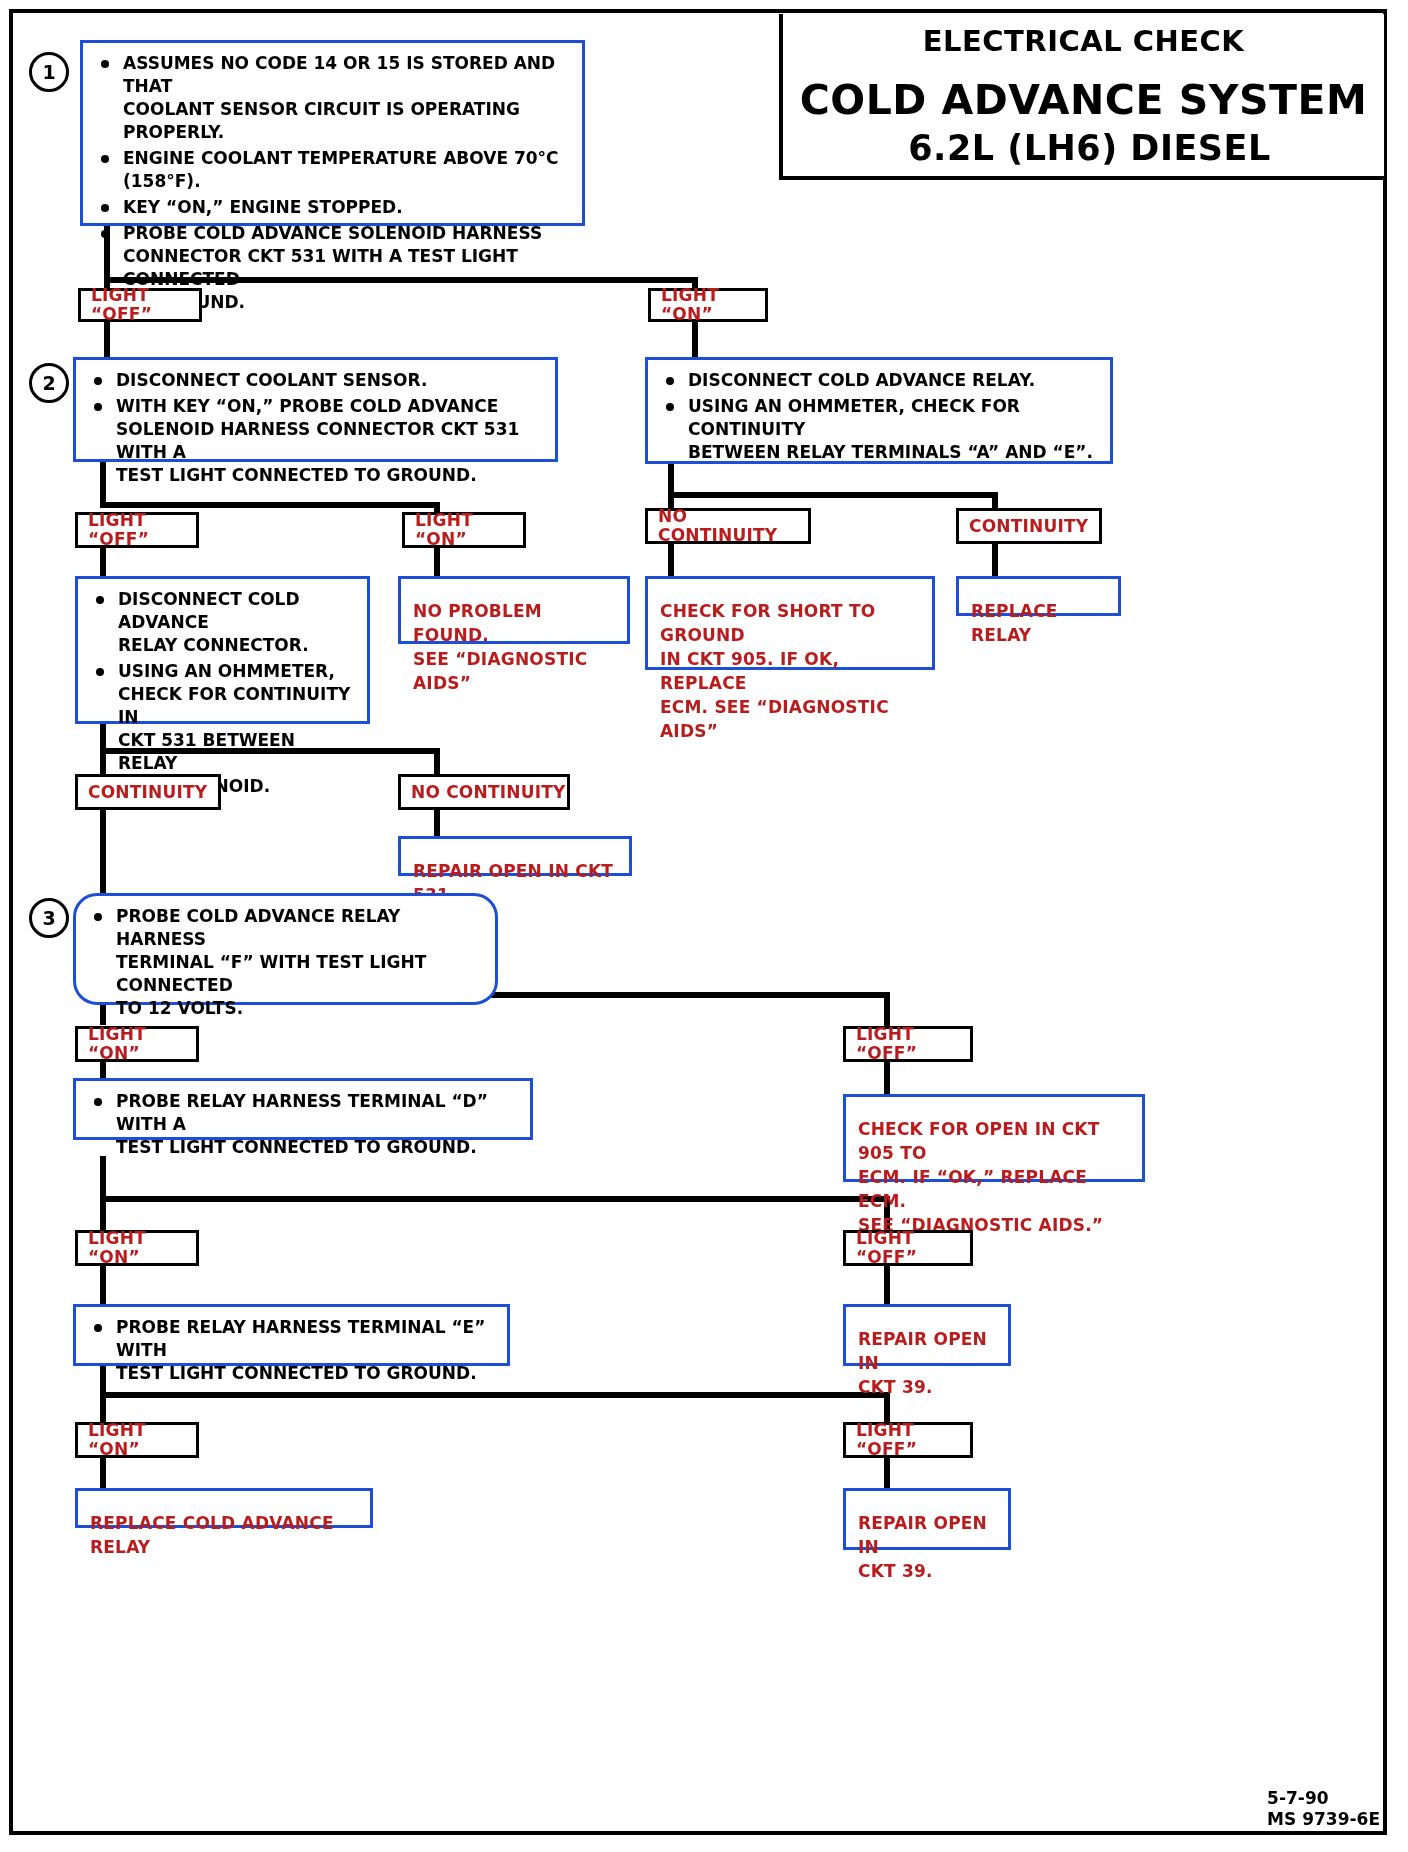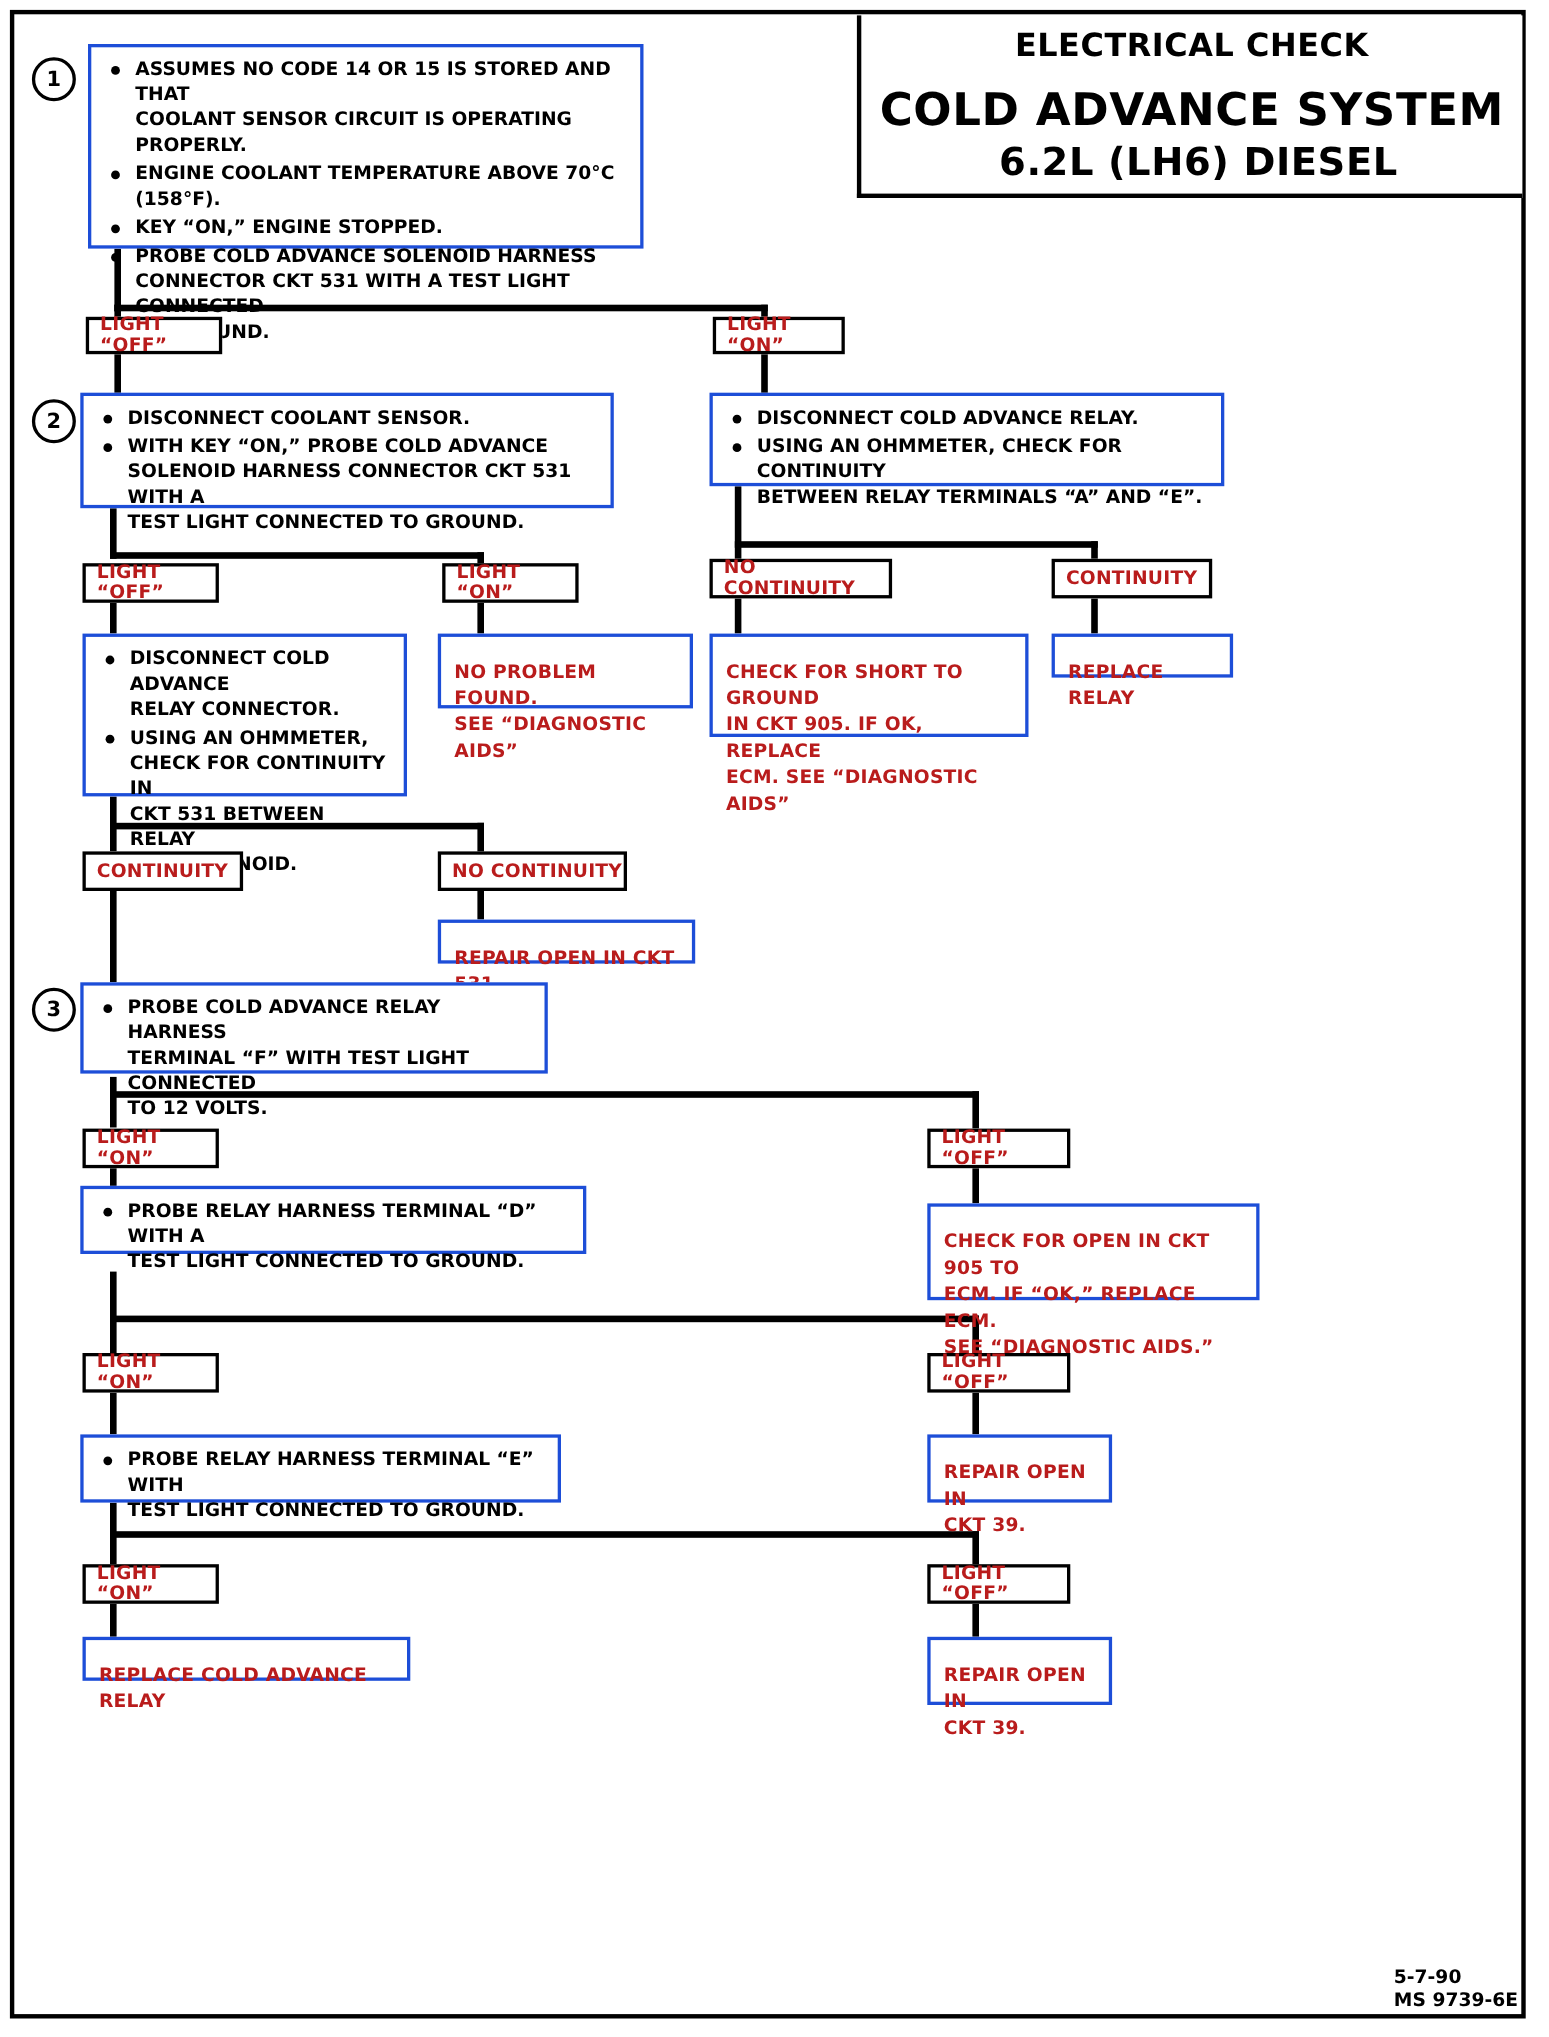--- a/index.html
+++ b/index.html
@@ -185,21 +185,21 @@
   </div>
   <div class="box" style="left:73px; top:357px; width:485px; height:105px;">
     <ul class="bullets">
       <li>DISCONNECT COOLANT SENSOR.</li>
       <li>WITH KEY “ON,” PROBE COLD ADVANCE
 SOLENOID HARNESS CONNECTOR CKT 531 WITH A
 TEST LIGHT CONNECTED TO GROUND.</li>
     </ul>
   </div>
 
-  <div class="box" style="left:645px; top:357px; width:468px; height:85px;">
+  <div class="box" style="left:645px; top:357px; width:468px; height:107px;">
     <ul class="bullets">
       <li>DISCONNECT COLD ADVANCE RELAY.</li>
       <li>USING AN OHMMETER, CHECK FOR CONTINUITY
 BETWEEN RELAY TERMINALS “A” AND “E”.</li>
     </ul>
   </div>
 
   <div class="conn" style="left:100px; top:462px; width:6px; height:46px;"></div>
   <div class="conn" style="left:100px; top:502px; width:340px; height:6px;"></div>
   <div class="conn" style="left:434px; top:502px; width:6px; height:12px;"></div>
@@ -267,21 +267,21 @@
 
   <div class="box act-box" style="left:398px; top:836px; width:234px; height:40px;">
     <span class="txt">REPAIR OPEN IN CKT 531</span>
   </div>
 
   <div class="conn" style="left:100px; top:810px; width:6px; height:83px;"></div>
 
   <div class="step-circle" style="left:29px; top:898px;">
     <span>3</span>
   </div>
-  <div class="box" style="left:73px; top:893px; width:425px; height:83px;">
+  <div class="box" style="left:73px; top:893px; width:425px; height:112px;border-radius:24px;">
     <ul class="bullets">
       <li>PROBE COLD ADVANCE RELAY HARNESS
 TERMINAL “F” WITH TEST LIGHT CONNECTED
 TO 12 VOLTS.</li>
     </ul>
   </div>
 
   <div class="conn" style="left:100px; top:979px; width:6px; height:46px;"></div>
   <div class="conn" style="left:100px; top:992px; width:790px; height:6px;"></div>
   <div class="conn" style="left:884px; top:992px; width:6px; height:34px;"></div>

